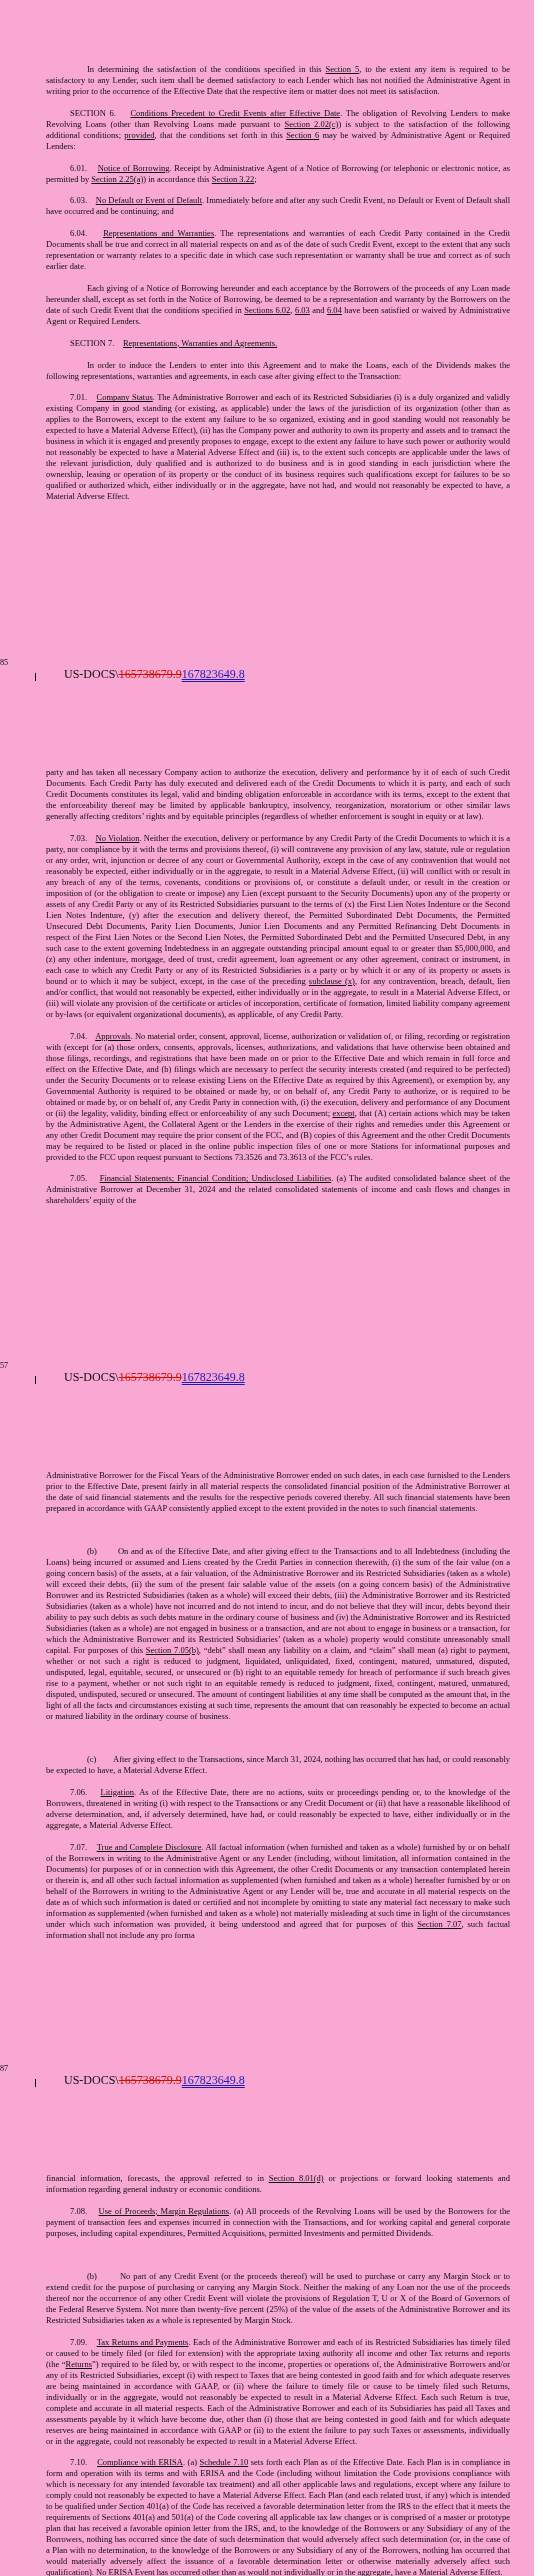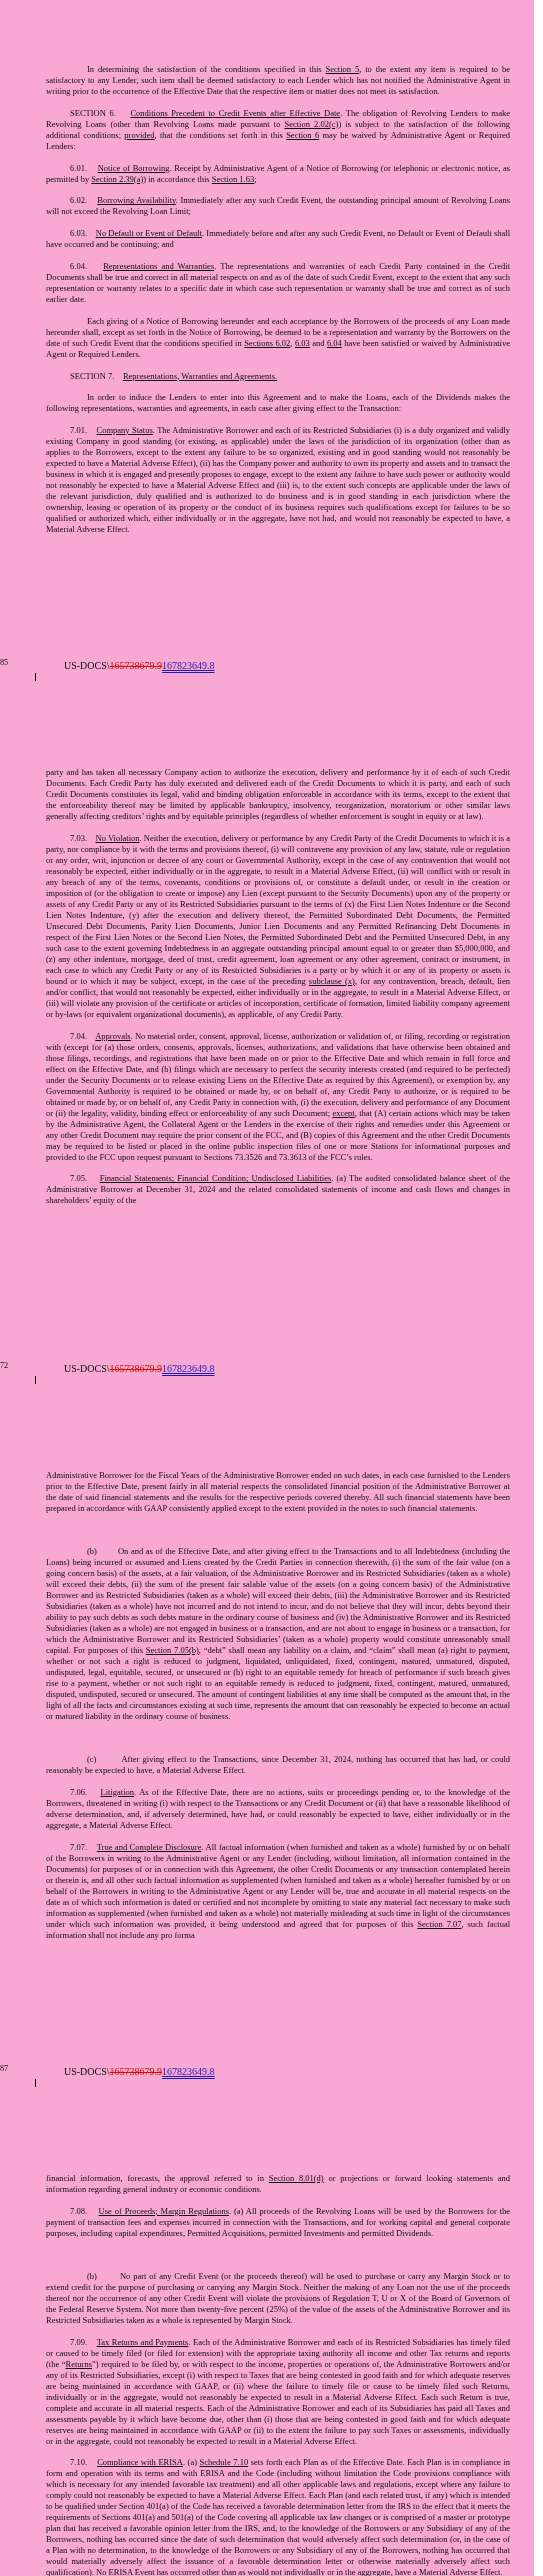--- a/index.html
+++ b/index.html
@@ -6,63 +6,62 @@
   .doc{width:544px;background:#ffffff;font-family:"Liberation Serif","DejaVu Serif",serif;color:#0d0d0d;}
   .page{position:relative;width:534px;height:703px;background:#f9a8d4;overflow:hidden;font-family:Liberation Serif, serif;}
   .content{position:absolute;left:46px;top:64px;width:464px;}
   .para{margin:0 0 10.8px 0;font-size:8.5px;line-height:11px;text-align:justify;}
   .para.cont{text-indent:0;}
   .para.indent{text-indent:41px;}
   .para.section{text-indent:24px;}
   .para.sub{text-indent:41px;margin-top:32px;}
   .u{text-decoration:underline;text-decoration-thickness:0.5px;}
   .pagenum{position:absolute;left:0;right:0;bottom:36px;text-align:left;font-size:8.2px;color:#111;}
-  .docid{position:absolute;left:64px;bottom:32px;font-size:10px;white-space:nowrap;}
+  .docid{position:absolute;left:64px;bottom:21px;font-size:12px;white-space:nowrap;}
   .docid .del{color:var(--del,#cc1100);text-decoration:line-through;text-decoration-thickness:0.5px;}
   .docid .ins{color:var(--ins,#1a1ab8);text-decoration-line:underline;text-decoration-style:double;}
   .bar{position:absolute;left:35px;width:1px;background:#000;}
   .bar.b1{bottom:21.6px;height:8.8px;}
 </style>
 </head>
 <body>
 
 <div class="doc">
     <section class="page">
       <div class="content">
         <p class="para indent"><span>In determining the satisfaction of the conditions specified in this </span><span class="u">Section 5</span><span>, to the extent any item is required to be satisfactory to any Lender, such item shall be deemed satisfactory to each Lender which has not notified the Administrative Agent in writing prior to the occurrence of the Effective Date that the respective item or matter does not meet its satisfaction.</span></p>
         <p class="para section"><span>SECTION 6.&nbsp;&nbsp;&nbsp; </span><span class="u">Conditions Precedent to Credit Events after Effective Date</span><span>.  The obligation of Revolving Lenders to make Revolving Loans (other than Revolving Loans made pursuant to </span><span class="u">Section 2.02(c)</span><span>) is subject to the satisfaction of the following additional conditions; </span><span class="u">provided</span><span>, that the conditions set forth in this </span><span class="u">Section 6</span><span> may be waived by Administrative Agent or Required Lenders:</span></p>
-        <p class="para section"><span>6.01.&nbsp;&nbsp;&nbsp; </span><span class="u">Notice of Borrowing</span><span>.  Receipt by Administrative Agent of a Notice of Borrowing (or telephonic or electronic notice, as permitted by </span><span class="u">Section 2.39(a)</span><span>) in accordance this </span><span class="u">Section 1.63</span><span>;</span></p>
-        <p class="para section"><span>6.02.&nbsp;&nbsp;&nbsp; </span><span class="u">Borrowing Availability</span><span>.  Immediately after any such Credit Event, the outstanding principal amount of Revolving Loans will not exceed the Revolving Loan Limit;</span></p>
+        <p class="para section"><span>6.01.&nbsp;&nbsp;&nbsp; </span><span class="u">Notice of Borrowing</span><span>.  Receipt by Administrative Agent of a Notice of Borrowing (or telephonic or electronic notice, as permitted by </span><span class="u">Section 2.25(a)</span><span>) in accordance this </span><span class="u">Section 3.22</span><span>;</span></p>
         <p class="para section"><span>6.03.&nbsp;&nbsp;&nbsp; </span><span class="u">No Default or Event of Default</span><span>.  Immediately before and after any such Credit Event, no Default or Event of Default shall have occurred and be continuing; and</span></p>
         <p class="para section"><span>6.04.&nbsp;&nbsp;&nbsp; </span><span class="u">Representations and Warranties</span><span>.  The representations and warranties of each Credit Party contained in the Credit Documents shall be true and correct in all material respects on and as of the date of such Credit Event, except to the extent that any such representation or warranty relates to a specific date in which case such representation or warranty shall be true and correct as of such earlier date.</span></p>
         <p class="para indent"><span>Each giving of a Notice of Borrowing hereunder and each acceptance by the Borrowers of the proceeds of any Loan made hereunder shall, except as set forth in the Notice of Borrowing, be deemed to be a representation and warranty by the Borrowers on the date of such Credit Event that the conditions specified in </span><span class="u">Sections 6.02</span><span>, </span><span class="u">6.03</span><span> and </span><span class="u">6.04</span><span> have been satisfied or waived by Administrative Agent or Required Lenders.</span></p>
         <p class="para section"><span>SECTION 7.&nbsp;&nbsp;&nbsp; </span><span class="u">Representations, Warranties and Agreements.</span></p>
         <p class="para indent"><span>In order to induce the Lenders to enter into this Agreement and to make the Loans, each of the Dividends makes the following representations, warranties and agreements, in each case after giving effect to the Transaction:</span></p>
         <p class="para section"><span>7.01.&nbsp;&nbsp;&nbsp; </span><span class="u">Company Status</span><span>.  The Administrative Borrower and each of its Restricted Subsidiaries (i) is a duly organized and validly existing Company in good standing (or existing, as applicable) under the laws of the jurisdiction of its organization (other than as applies to the Borrowers, except to the extent any failure to be so organized, existing and in good standing would not reasonably be expected to have a Material Adverse Effect), (ii) has the Company power and authority to own its property and assets and to transact the business in which it is engaged and presently proposes to engage, except to the extent any failure to have such power or authority would not reasonably be expected to have a Material Adverse Effect and (iii) is, to the extent such concepts are applicable under the laws of the relevant jurisdiction, duly qualified and is authorized to do business and is in good standing in each jurisdiction where the ownership, leasing or operation of its property or the conduct of its business requires such qualifications except for failures to be so qualified or authorized which, either individually or in the aggregate, have not had, and would not reasonably be expected to have, a Material Adverse Effect.</span></p>
       </div>
       <div class="pagenum">85</div>
       <div class="bar b1"></div>
       <div class="docid"><span>US-DOCS\</span><span class="del">165738679.9</span><span class="ins">167823649.8</span></div>
     </section>
     <section class="page">
       <div class="content">
         <p class="para cont"><span>party and has taken all necessary Company action to authorize the execution, delivery and performance by it of each of such Credit Documents.  Each Credit Party has duly executed and delivered each of the Credit Documents to which it is party, and each of such Credit Documents constitutes its legal, valid and binding obligation enforceable in accordance with its terms, except to the extent that the enforceability thereof may be limited by applicable bankruptcy, insolvency, reorganization, moratorium or other similar laws generally affecting creditors’ rights and by equitable principles (regardless of whether enforcement is sought in equity or at law).</span></p>
         <p class="para section"><span>7.03.&nbsp;&nbsp;&nbsp; </span><span class="u">No Violation</span><span>.  Neither the execution, delivery or performance by any Credit Party of the Credit Documents to which it is a party, nor compliance by it with the terms and provisions thereof, (i) will contravene any provision of any law, statute, rule or regulation or any order, writ, injunction or decree of any court or Governmental Authority, except in the case of any contravention that would not reasonably be expected, either individually or in the aggregate, to result in a Material Adverse Effect, (ii) will conflict with or result in any breach of any of the terms, covenants, conditions or provisions of, or constitute a default under, or result in the creation or imposition of (or the obligation to create or impose) any Lien (except pursuant to the Security Documents) upon any of the property or assets of any Credit Party or any of its Restricted Subsidiaries pursuant to the terms of (x) the First Lien Notes Indenture or the Second Lien Notes Indenture, (y) after the execution and delivery thereof, the Permitted Subordinated Debt Documents, the Permitted Unsecured Debt Documents, Parity Lien Documents, Junior Lien Documents and any Permitted Refinancing Debt Documents in respect of the First Lien Notes or the Second Lien Notes, the Permitted Subordinated Debt and the Permitted Unsecured Debt, in any such case to the extent governing Indebtedness in an aggregate outstanding principal amount equal to or greater than $5,000,000, and (z) any other indenture, mortgage, deed of trust, credit agreement, loan agreement or any other agreement, contract or instrument, in each case to which any Credit Party or any of its Restricted Subsidiaries is a party or by which it or any of its property or assets is bound or to which it may be subject, except, in the case of the preceding </span><span class="u">subclause (x)</span><span>, for any contravention, breach, default, lien and/or conflict, that would not reasonably be expected, either individually or in the aggregate, to result in a Material Adverse Effect, or (iii) will violate any provision of the certificate or articles of incorporation, certificate of formation, limited liability company agreement or by-laws (or equivalent organizational documents), as applicable, of any Credit Party.</span></p>
         <p class="para section"><span>7.04.&nbsp;&nbsp;&nbsp; </span><span class="u">Approvals</span><span>.  No material order, consent, approval, license, authorization or validation of, or filing, recording or registration with (except for (a) those orders, consents, approvals, licenses, authorizations, and validations that have otherwise been obtained and those filings, recordings, and registrations that have been made on or prior to the Effective Date and which remain in full force and effect on the Effective Date, and (b) filings which are necessary to perfect the security interests created (and required to be perfected) under the Security Documents or to release existing Liens on the Effective Date as required by this Agreement), or exemption by, any Governmental Authority is required to be obtained or made by, or on behalf of, any Credit Party to authorize, or is required to be obtained or made by, or on behalf of, any Credit Party in connection with, (i) the execution, delivery and performance of any Document or (ii) the legality, validity, binding effect or enforceability of any such Document; </span><span class="u">except</span><span>, that (A) certain actions which may be taken by the Administrative Agent, the Collateral Agent or the Lenders in the exercise of their rights and remedies under this Agreement or any other Credit Document may require the prior consent of the FCC, and (B) copies of this Agreement and the other Credit Documents may be required to be listed or placed in the online public inspection files of one or more Stations for informational purposes and provided to the FCC upon request pursuant to Sections 73.3526 and 73.3613 of the FCC’s rules.</span></p>
         <p class="para section"><span>7.05.&nbsp;&nbsp;&nbsp; </span><span class="u">Financial Statements; Financial Condition; Undisclosed Liabilities</span><span>.  (a)  The audited consolidated balance sheet of the Administrative Borrower at December 31, 2024 and the related consolidated statements of income and cash flows and changes in shareholders’ equity of the</span></p>
       </div>
-      <div class="pagenum">72</div>
+      <div class="pagenum">57</div>
       <div class="bar b1"></div>
       <div class="docid"><span>US-DOCS\</span><span class="del">165738679.9</span><span class="ins">167823649.8</span></div>
     </section>
     <section class="page">
       <div class="content">
         <p class="para cont"><span>Administrative Borrower for the Fiscal Years of the Administrative Borrower ended on such dates, in each case furnished to the Lenders prior to the Effective Date, present fairly in all material respects the consolidated financial position of the Administrative Borrower at the date of said financial statements and the results for the respective periods covered thereby.  All such financial statements have been prepared in accordance with GAAP consistently applied except to the extent provided in the notes to such financial statements.</span></p>
         <p class="para sub"><span>(b)&nbsp;&nbsp;&nbsp;&nbsp;&nbsp;&nbsp;&nbsp; </span><span>On and as of the Effective Date, and after giving effect to the Transactions and to all Indebtedness (including the Loans) being incurred or assumed and Liens created by the Credit Parties in connection therewith, (i) the sum of the fair value (on a going concern basis) of the assets, at a fair valuation, of the Administrative Borrower and its Restricted Subsidiaries (taken as a whole) will exceed their debts, (ii) the sum of the present fair salable value of the assets (on a going concern basis) of the Administrative Borrower and its Restricted Subsidiaries (taken as a whole) will exceed their debts, (iii) the Administrative Borrower and its Restricted Subsidiaries (taken as a whole) have not incurred and do not intend to incur, and do not believe that they will incur, debts beyond their ability to pay such debts as such debts mature in the ordinary course of business and (iv) the Administrative Borrower and its Restricted Subsidiaries (taken as a whole) are not engaged in business or a transaction, and are not about to engage in business or a transaction, for which the Administrative Borrower and its Restricted Subsidiaries’ (taken as a whole) property would constitute unreasonably small capital.  For purposes of this </span><span class="u">Section 7.05(b)</span><span>, “debt” shall mean any liability on a claim, and “claim” shall mean (a) right to payment, whether or not such a right is reduced to judgment, liquidated, unliquidated, fixed, contingent, matured, unmatured, disputed, undisputed, legal, equitable, secured, or unsecured or (b) right to an equitable remedy for breach of performance if such breach gives rise to a payment, whether or not such right to an equitable remedy is reduced to judgment, fixed, contingent, matured, unmatured, disputed, undisputed, secured or unsecured.  The amount of contingent liabilities at any time shall be computed as the amount that, in the light of all the facts and circumstances existing at such time, represents the amount that can reasonably be expected to become an actual or matured liability in the ordinary course of business.</span></p>
-        <p class="para sub"><span>(c)&nbsp;&nbsp;&nbsp;&nbsp;&nbsp;&nbsp;&nbsp; </span><span>After giving effect to the Transactions, since December 31, 2024, nothing has occurred that has had, or could reasonably be expected to have, a Material Adverse Effect.</span></p>
+        <p class="para sub"><span>(c)&nbsp;&nbsp;&nbsp;&nbsp;&nbsp;&nbsp;&nbsp; </span><span>After giving effect to the Transactions, since March 31, 2024, nothing has occurred that has had, or could reasonably be expected to have, a Material Adverse Effect.</span></p>
         <p class="para section"><span>7.06.&nbsp;&nbsp;&nbsp; </span><span class="u">Litigation</span><span>.  As of the Effective Date, there are no actions, suits or proceedings pending or, to the knowledge of the Borrowers, threatened in writing (i) with respect to the Transactions or any Credit Document or (ii) that have a reasonable likelihood of adverse determination, and, if adversely determined, have had, or could reasonably be expected to have, either individually or in the aggregate, a Material Adverse Effect.</span></p>
         <p class="para section"><span>7.07.&nbsp;&nbsp;&nbsp; </span><span class="u">True and Complete Disclosure</span><span>.  All factual information (when furnished and taken as a whole) furnished by or on behalf of the Borrowers in writing to the Administrative Agent or any Lender (including, without limitation, all information contained in the Documents) for purposes of or in connection with this Agreement, the other Credit Documents or any transaction contemplated herein or therein is, and all other such factual information as supplemented (when furnished and taken as a whole) hereafter furnished by or on behalf of the Borrowers in writing to the Administrative Agent or any Lender will be, true and accurate in all material respects on the date as of which such information is dated or certified and not incomplete by omitting to state any material fact necessary to make such information as supplemented (when furnished and taken as a whole) not materially misleading at such time in light of the circumstances under which such information was provided, it being understood and agreed that for purposes of this </span><span class="u">Section 7.07</span><span>, such factual information shall not include any pro forma</span></p>
       </div>
       <div class="pagenum">87</div>
       <div class="bar b1"></div>
       <div class="docid"><span>US-DOCS\</span><span class="del">165738679.9</span><span class="ins">167823649.8</span></div>
     </section>
     <section class="page">
       <div class="content">
         <p class="para cont"><span>financial information, forecasts, the approval referred to in </span><span class="u">Section 8.01(d)</span><span> or projections or forward looking statements and information regarding general industry or economic conditions.</span></p>

